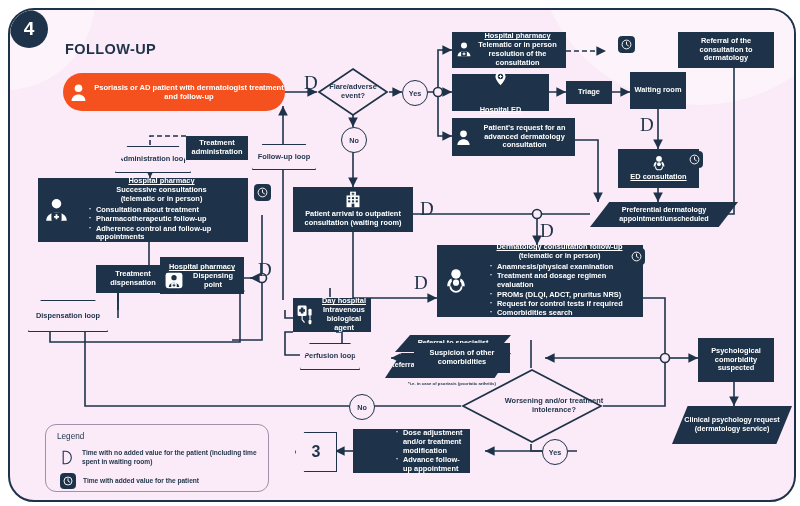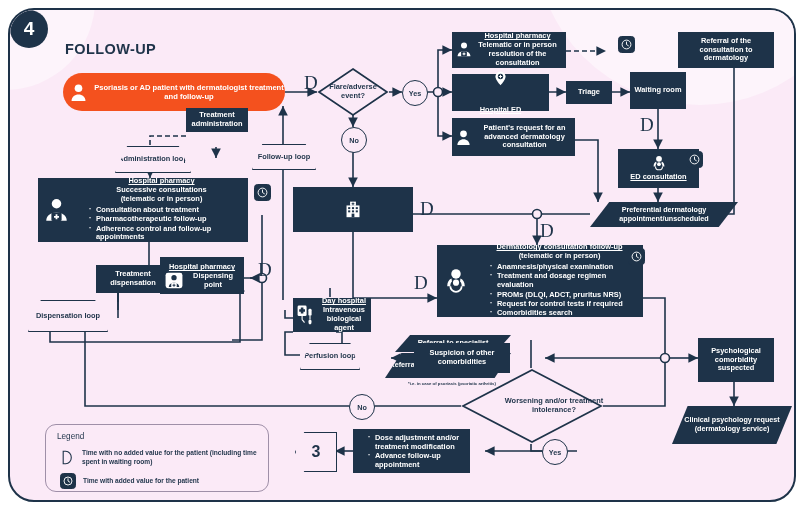--- a/index.html
+++ b/index.html
@@ -261,21 +261,21 @@
       <svg width="11" height="11" viewBox="0 0 14 14">
           <circle cx="7" cy="7" r="5.6" fill="none" stroke="#fff" stroke-width="1.2"></circle>
           <path d="M7 3.8V7l2.4 1.6" stroke="#fff" stroke-width="1.2" fill="none" stroke-linecap="round"></path>
         </svg>
     </div>
 
     <div class="node" style="left:668px;top:22px;width:96px;height:36px;">Referral of the consultation to dermatology</div>
 
     <div class="para" style="left:580px;top:192px;width:148px;height:25px;font-size:7.2px;">Preferential dermatology appointment/unscheduled</div>
 
-    <div class="node" style="left:176px;top:98px;width:62px;height:24px;">Treatment administration</div>
+    <div class="node" style="left:176px;top:126px;width:62px;height:24px;">Treatment administration</div>
     <div class="trap" style="left:105px;top:136px;width:74px;height:25px;">Administration loop</div>
     <div class="trap" style="left:242px;top:134px;width:62px;height:24px;">Follow-up loop</div>
 
     <div class="node" style="left:28px;top:168px;width:210px;height:64px;justify-content:flex-start;">
       <span class="icon" style="width:36px;flex:0 0 36px;">
         <svg width="25" height="24" viewBox="0 0 22 21">
             <circle cx="11" cy="5" r="4.2" fill="#fff"></circle>
             <path d="M2 20c0-4.5 4-7.2 9-7.2s9 2.7 9 7.2z" fill="#fff"></path>
             <rect x="6.5" y="12.6" width="9" height="7.6" rx="1.2" fill="#1e3349"></rect>
             <path d="M10.2 14.3h1.6v1.4h1.4v1.6h-1.4v1.4h-1.6v-1.4H8.8v-1.6h1.4z" fill="#fff"></path>
@@ -329,20 +329,21 @@
               <rect x="5" y="7.6" width="2.6" height="2.4"></rect>
               <rect x="9.7" y="7.6" width="2.6" height="2.4"></rect>
               <rect x="14.4" y="7.6" width="2.6" height="2.4"></rect>
               <rect x="5" y="11.6" width="2.6" height="2.4"></rect>
               <rect x="9.7" y="11.6" width="2.6" height="2.4"></rect>
               <rect x="14.4" y="11.6" width="2.6" height="2.4"></rect>
               <rect x="9.3" y="15.6" width="3.4" height="4.4"></rect>
             </g>
           </svg>
       </span>
+      <span>Patient arrival to outpatient consultation (waiting room)</span>
     </div>
 
     <div class="node" style="left:283px;top:288px;width:78px;height:34px;justify-content:flex-start;padding-left:2px;">
       <span class="icon" style="flex:0 0 22px;">
         <svg width="20" height="22" viewBox="0 0 20 22">
             <rect x="1.6" y="1.6" width="9" height="10.5" rx="1.4" fill="#fff"></rect>
             <path d="M4.8 3.6h2.6v1.6h1.6v2.6H7.4v1.6H4.8V7.8H3.2V5.2h1.6z" fill="#1e3349"></path>
             <path d="M6.1 12.1v3.2c0 1.4 2.2 1.6 2.2 3.4" stroke="#fff" stroke-width="1.1" fill="none"></path>
             <rect x="12.4" y="4.8" width="3.2" height="7" rx="1.4" fill="#fff"></rect>
             <path d="M14 11.8v3.2" stroke="#fff" stroke-width="1.1"></path>
@@ -407,21 +408,21 @@
       <svg width="142" height="76" viewBox="0 0 142 76" style="position:absolute">
           <polygon points="71,2 140,38 71,74 2,38" fill="#fbeaf7" stroke="#1e3349" stroke-width="1.7"></polygon>
         </svg>
       <div class="lbl" style="padding:0 22px;">
           <span>Worsening and/or treatment intolerance?</span>
         </div>
     </div>
     <div class="yn" style="left:339px;top:384px;">No</div>
     <div class="yn" style="left:532px;top:429px;">Yes</div>
 
-    <div class="node" style="left:343px;top:419px;width:117px;height:44px;justify-content:flex-start;">
+    <div class="node" style="left:343px;top:419px;width:117px;height:44px;justify-content:flex-start;padding-left:28px;">
       <div class="bullets" style="flex:1;">
         <ul>
           <li>Dose adjustment and/or treatment modification</li>
           <li>Advance follow-up appointment</li>
         </ul>
       </div>
     </div>
 
     <div class="pentagon" style="left:285px;top:422px;width:40px;height:38px;clip-path:polygon(22% 0,100% 0,100% 100%,22% 100%,0 50%);">3</div>
 

